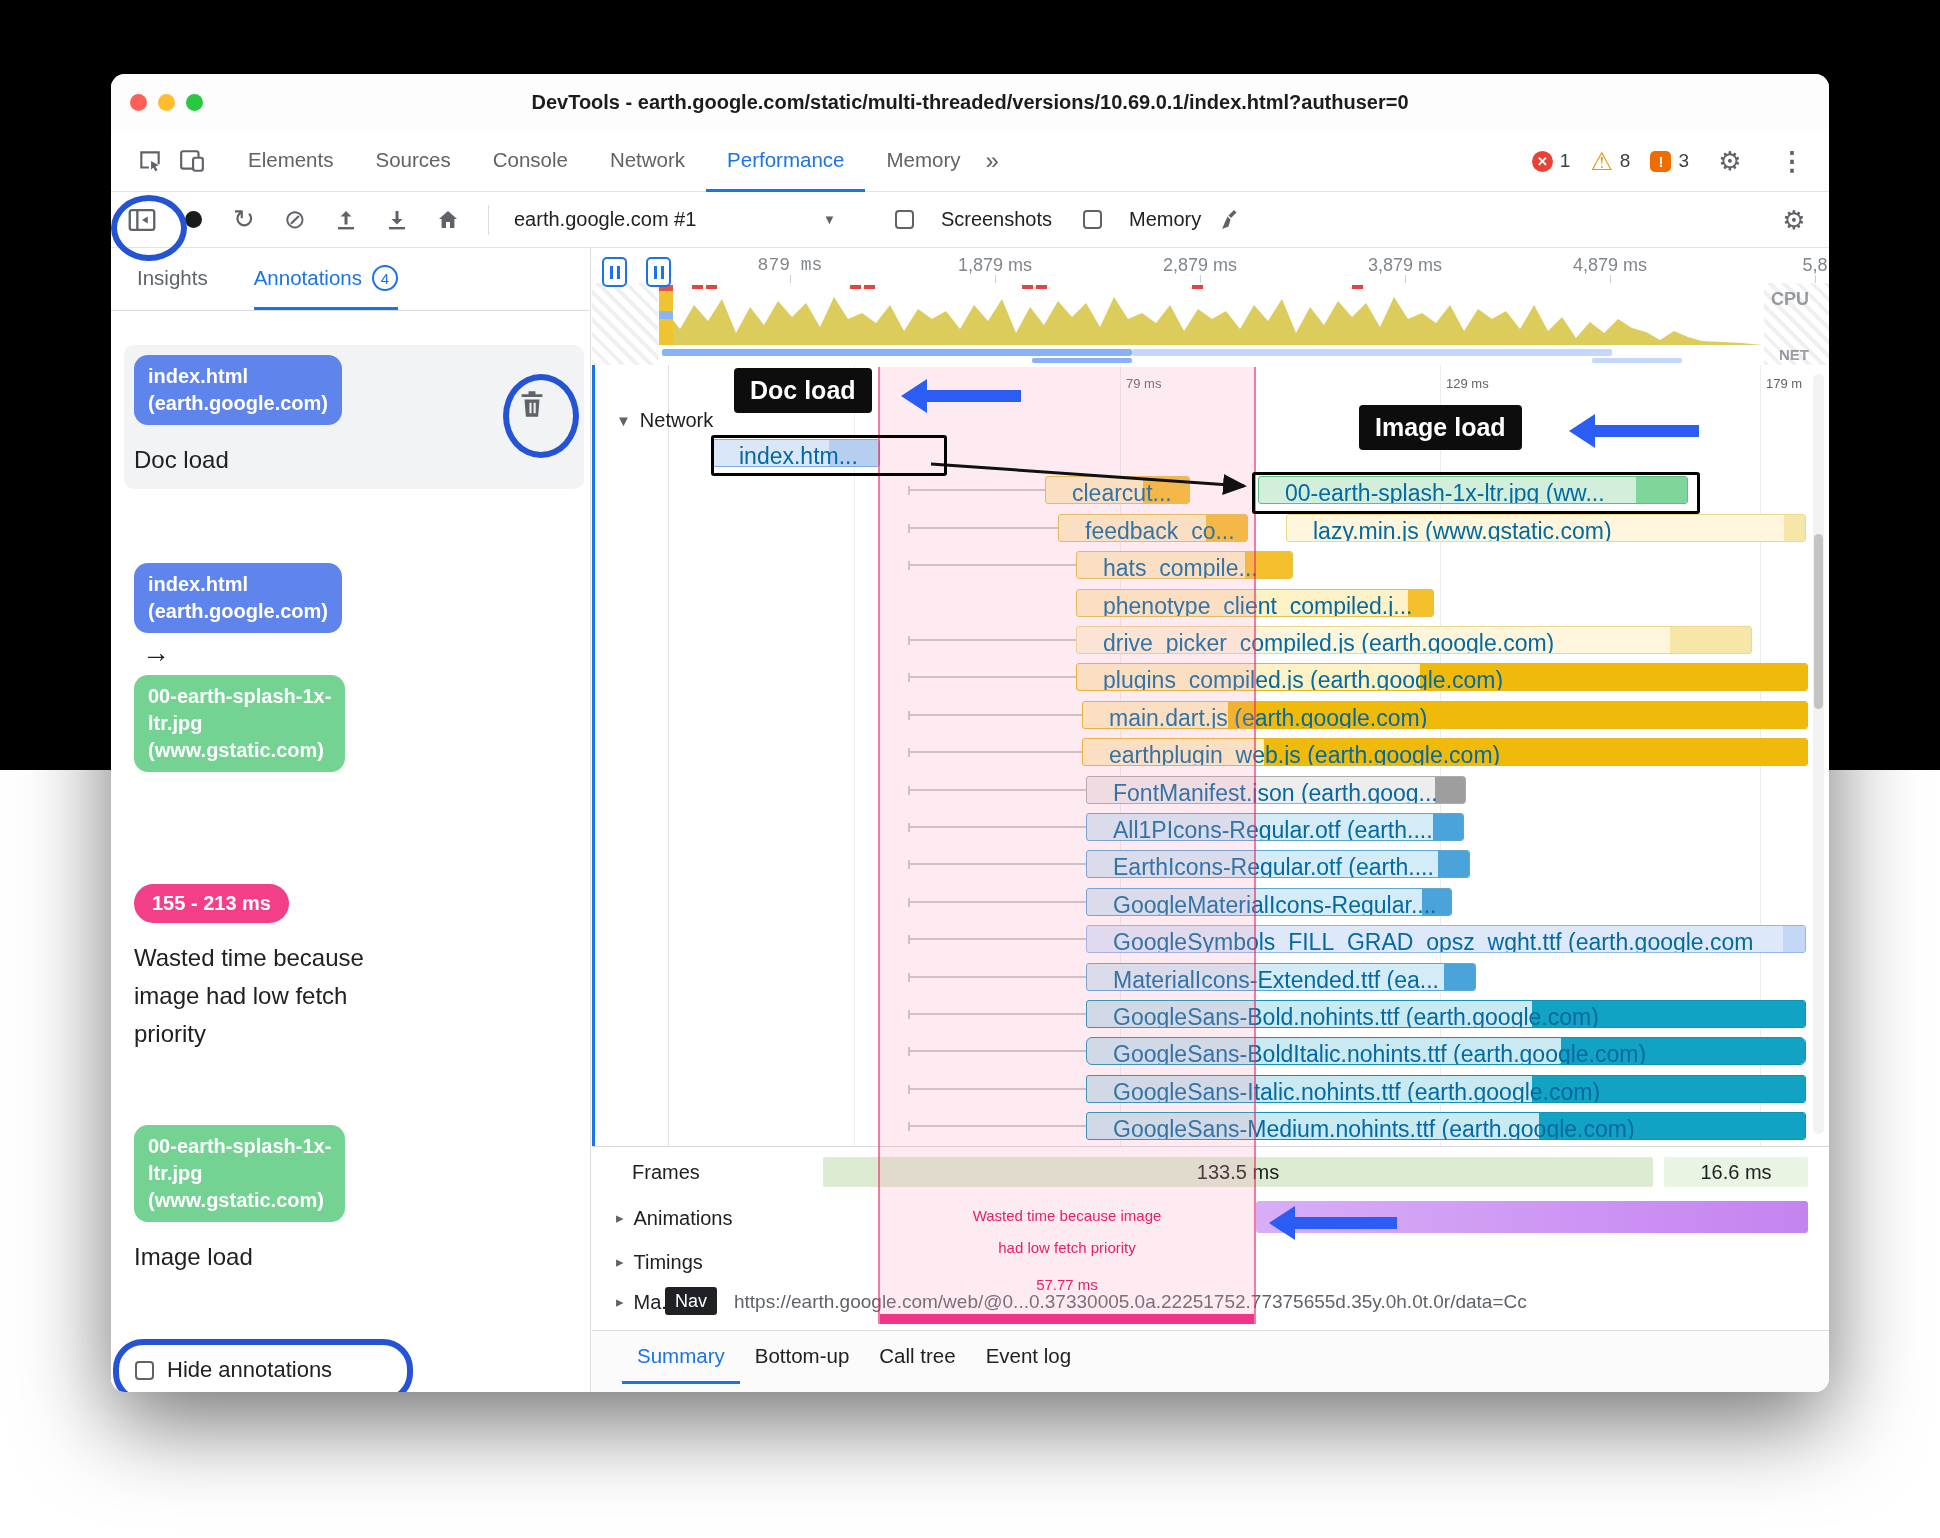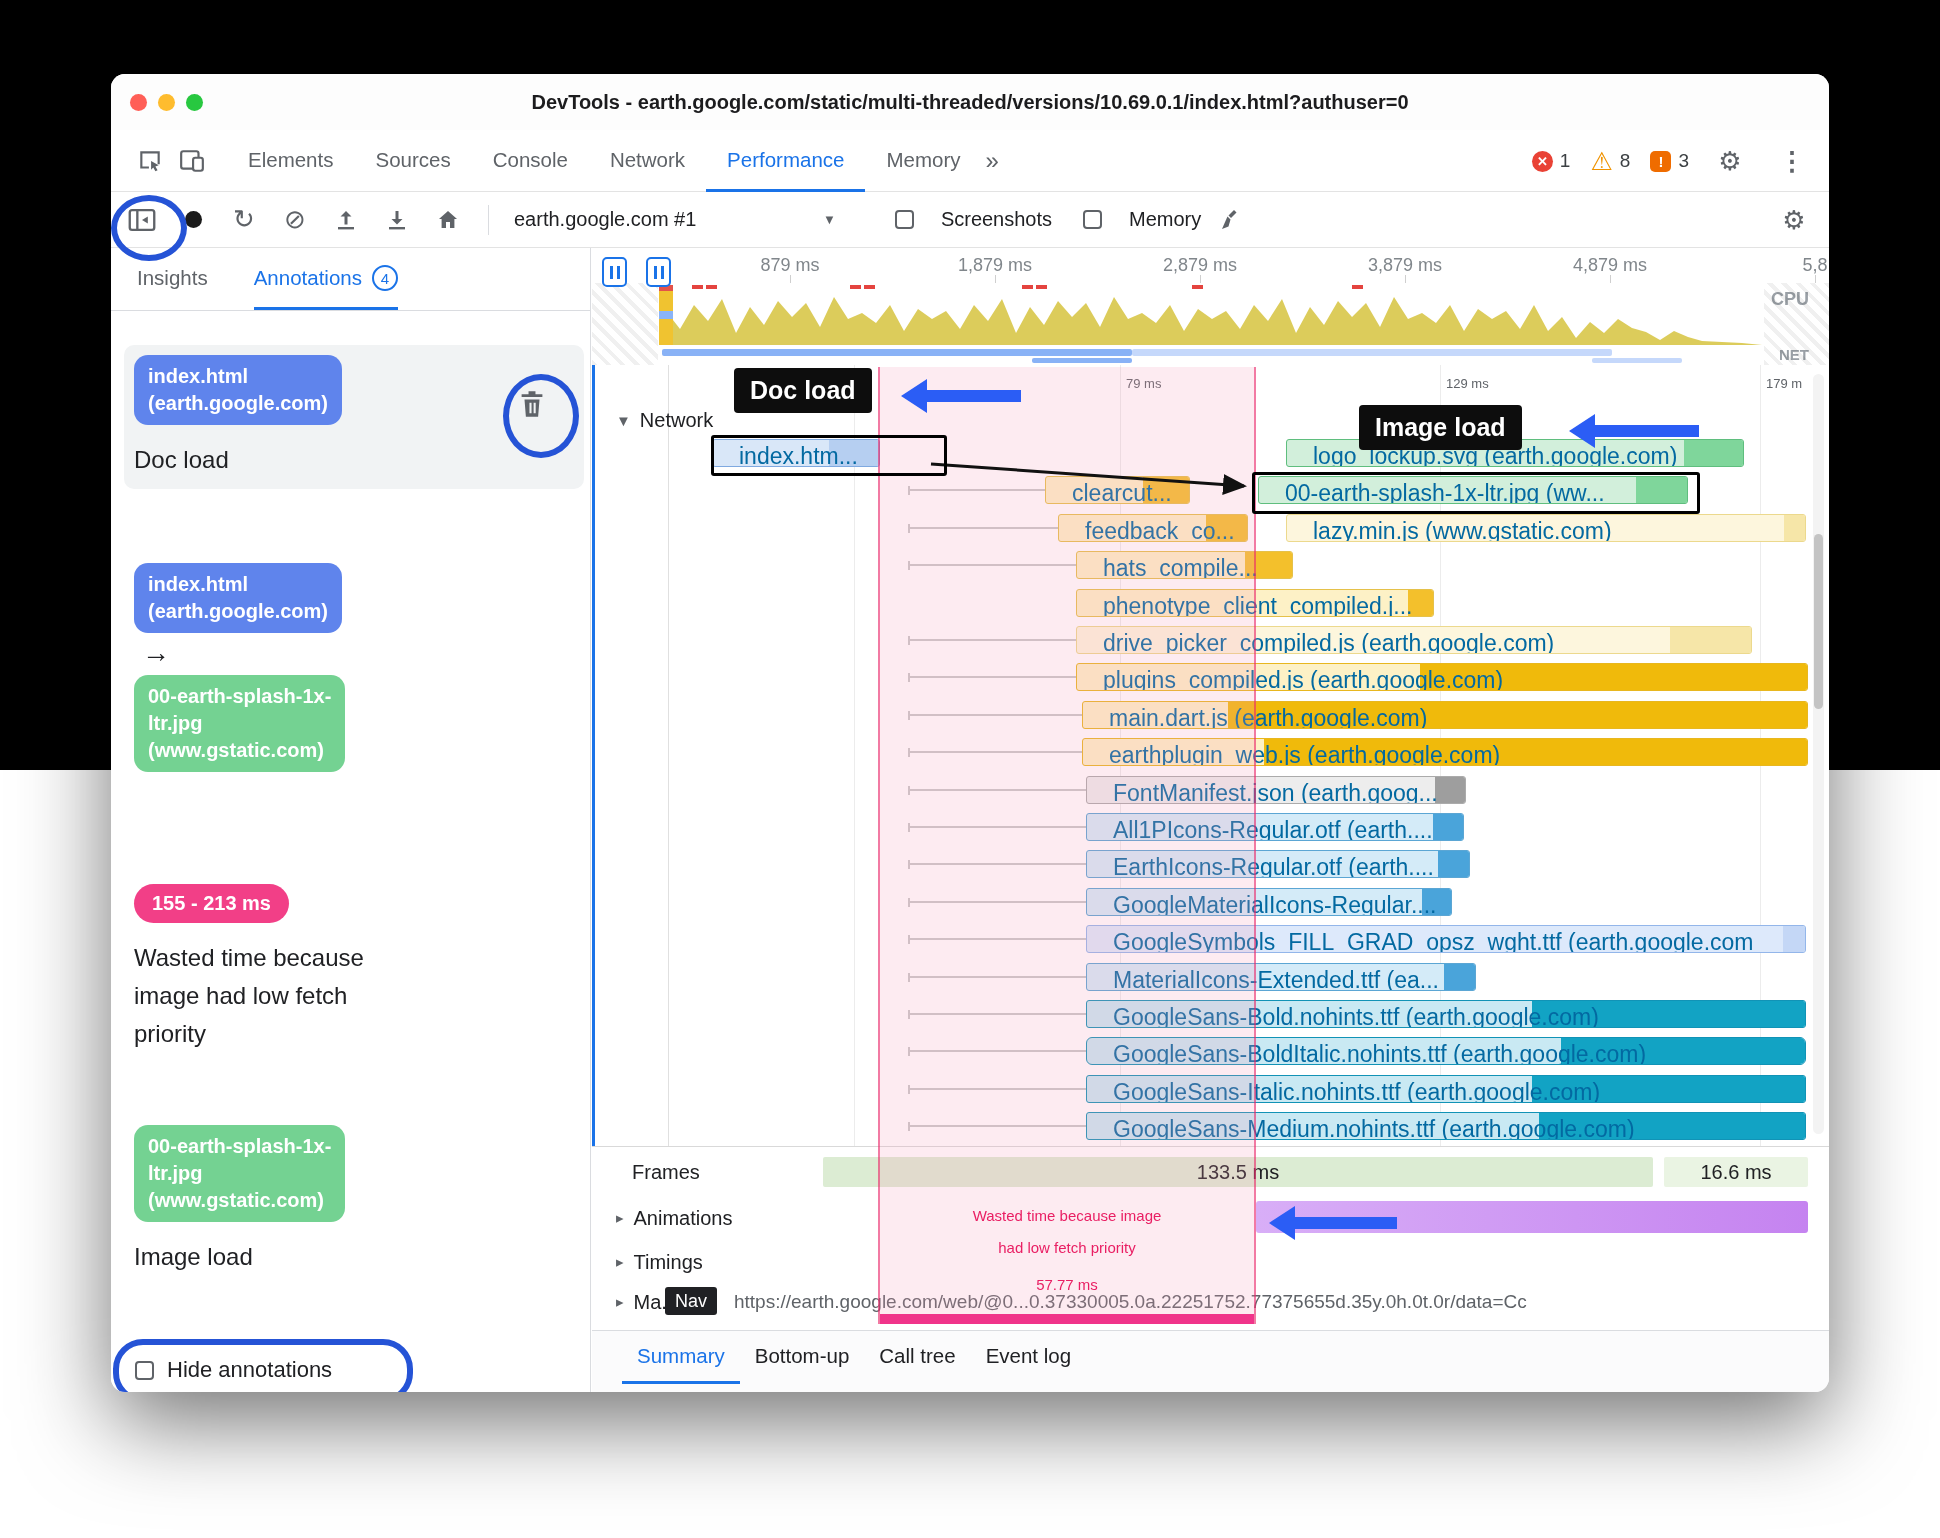--- a/index.html
+++ b/index.html
@@ -268,21 +268,21 @@
         <div class="anno-card"><div class="chip chip-green"><div>00-earth-splash-1x-</div><div>ltr.jpg</div><div>(www.gstatic.com)</div></div><div class="anno-label">Image load</div></div>
       </div>
     <div class="hide-row">
       <span class="box"></span>
       <span>Hide annotations</span>
     </div>
   </div>
 
   <div class="overview">
     <div style="position:absolute;left:0;top:0;width:100%;height:35px;">
-        <div class="ruler-tick" style="left: 198px;">879 ms</div>
+        <div class="ruler-tick" style="left: 198px; font-family: Liberation Mono, monospace;">879 ms</div>
         <div class="ruler-tickmark" style="left: 198px;"></div>
         <div class="ruler-tick" style="left: 403px;">1,879 ms</div>
         <div class="ruler-tickmark" style="left: 403px;"></div>
         <div class="ruler-tick" style="left: 608px;">2,879 ms</div>
         <div class="ruler-tickmark" style="left: 608px;"></div>
         <div class="ruler-tick" style="left: 813px;">3,879 ms</div>
         <div class="ruler-tickmark" style="left: 813px;"></div>
         <div class="ruler-tick" style="left: 1018px;">4,879 ms</div>
         <div class="ruler-tickmark" style="left: 1018px;"></div>
         <div class="ruler-tick" style="left: 1223px;">5,8</div>
@@ -333,24 +333,20 @@
       <span>Network</span>
     </div>
     <div class="ellipsis">...</div>
   <div class="wf-time" style="left: 534px;">79 ms</div>
       <div class="wf-time" style="left: 854px;">129 ms</div>
       <div class="wf-time" style="left: 1174px;">179 m</div>
       <div class="req-bar c-doc" style="left: 120px; top: 74px; width: 168px;">
         <div class="solid" style="left: 70%;"></div>
         <span class="req-label">index.htm...</span>
       </div>
-      <div class="req-bar c-green" style="left: 694px; top: 74px; width: 458px;">
-        <div class="solid" style="left: 87%;"></div>
-        <span class="req-label">logo_lockup.svg (earth.google.com)</span>
-      </div>
       <div class="lead-line" style="left: 316px; top: 124.4px; width: 137px;"></div>
       <div class="req-bar c-yellow" style="left: 453px; top: 111.4px; width: 145px;">
         <div class="solid" style="left: 68%;"></div>
         <span class="req-label">clearcut...</span>
       </div>
       <div class="req-bar c-green" style="left: 666px; top: 111.4px; width: 430px;">
         <div class="solid" style="left: 88%;"></div>
         <span class="req-label">00-earth-splash-1x-ltr.jpg (ww...</span>
       </div>
       <div class="lead-line" style="left: 316px; top: 161.8px; width: 150px;"></div>

